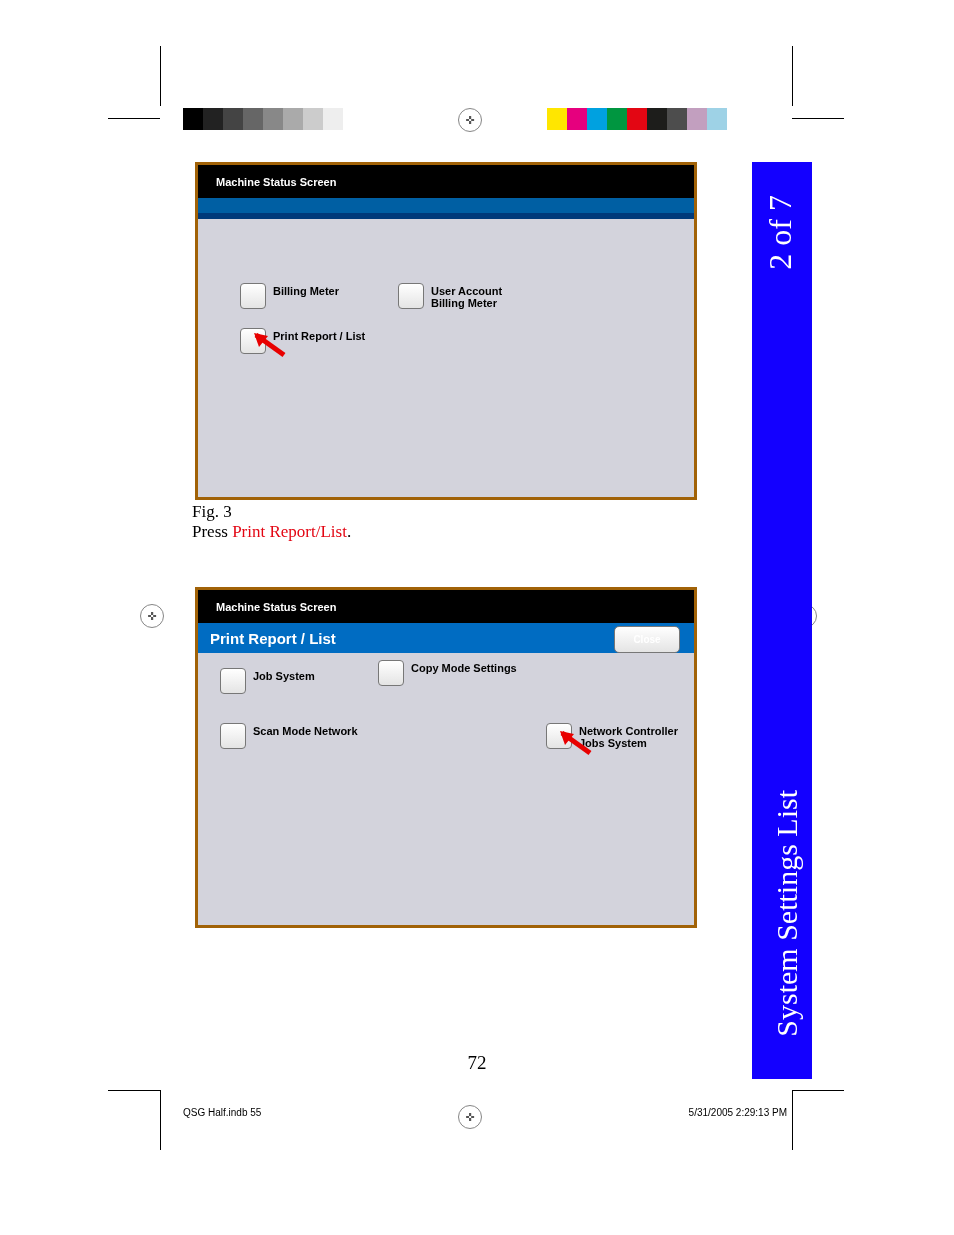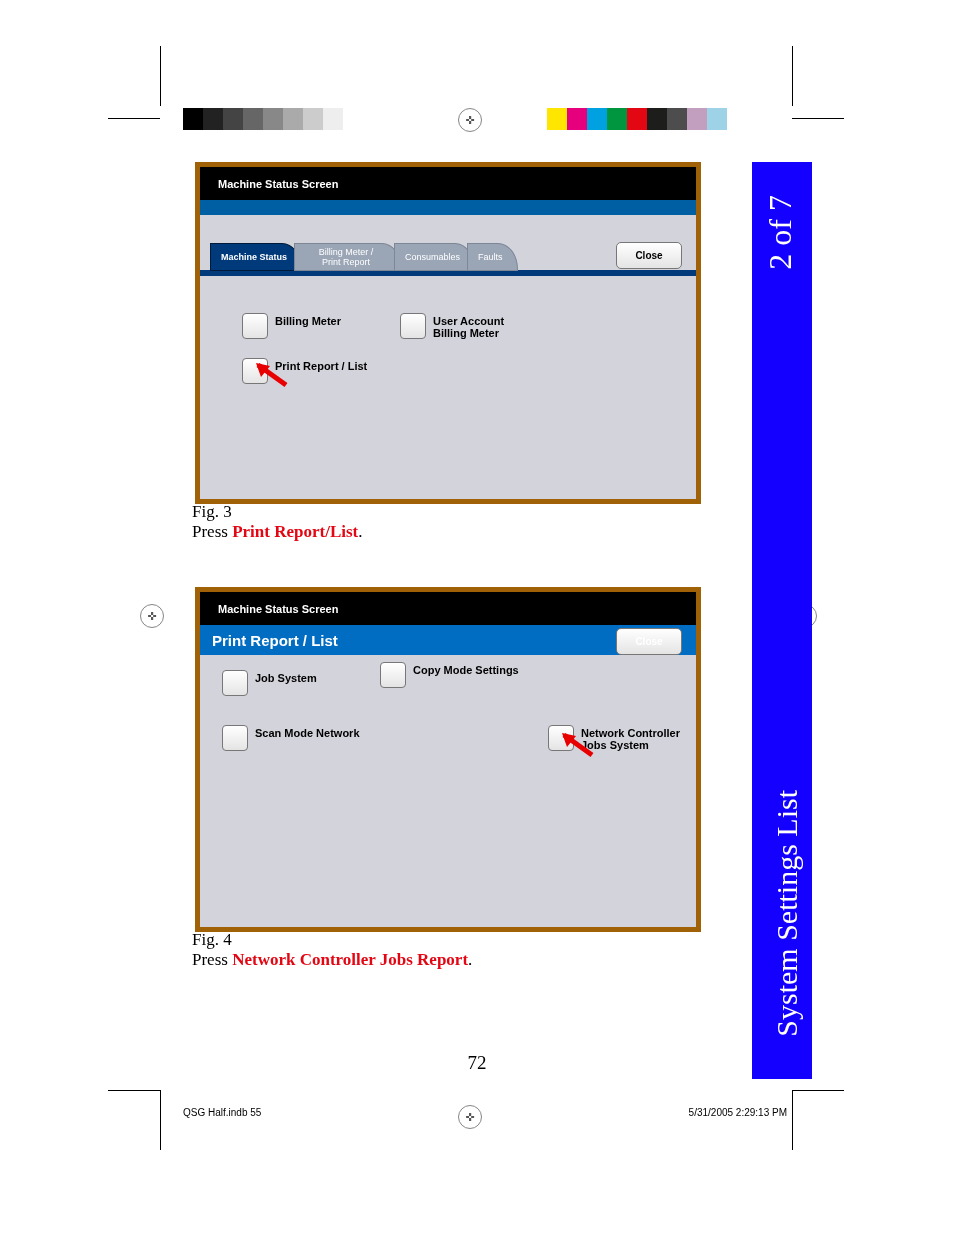--- a/index.html
+++ b/index.html
@@ -7,39 +7,39 @@
   
   .cropline-v{position:absolute;width:1px;background:#000}
   .cropline-h{position:absolute;height:1px;background:#000}
   .color-strip{position:absolute;top:108px;height:22px;display:flex}
   .sw{width:20px;height:22px}
   .reg-mark{position:absolute;width:22px;height:22px;border:1px solid #868686;border-radius:50%;display:flex;align-items:center;justify-content:center;font-size:11px;color:#555}
   
   .side-tab{position:absolute;right:142px;top:162px;width:60px;background:#1300ff}
   .side-label{position:absolute;color:#fff;font-family:"Times New Roman",serif;writing-mode:vertical-rl;transform:rotate(180deg)}
   
-  .panel{position:absolute;left:195px;width:496px;background:#d3d3dc;border:5px solid #a16207}
+  .panel{position:absolute;left:195px;width:496px;background:#d3d3dc;border:3px solid #a16207}
   .panel .titlebar{height:33px;background:#000;color:#fff;font-size:11px;font-weight:700;display:flex;align-items:center;padding-left:18px}
   .panel .toolbar{height:15px;background:#005fa3}
   
   .tabs-row{display:flex;align-items:center;height:27px;margin-top:28px;padding:0 10px}
   .tab{position:relative;height:26px;margin-right:-8px;border-top-right-radius:20px 26px;display:flex;align-items:center;justify-content:center;font-size:9px;padding:0 14px 0 10px;color:#fff}
   .tab.active{background:#003a7a;font-weight:700;border:1px solid #001b3a}
   .tab.inactive{background:#9aa5b6;color:#fff;border:1px solid #7e8796}
   .btn-close{position:absolute;right:14px;top:-1px;width:64px;height:25px;background:linear-gradient(#fff,#e4e4e4);border:1px solid #777;border-radius:5px;font-size:10px;display:flex;align-items:center;justify-content:center;font-weight:700}
   .bluebar{height:6px;background:#003a7a}
   .opt{display:flex;align-items:flex-start;font-size:11px;font-weight:700;color:#000}
   .opt .sq{width:24px;height:24px;background:linear-gradient(#fff,#e4e4e4);border:1px solid #777;border-radius:4px;margin-right:7px;flex-shrink:0}
   .opt .lbl{padding-top:2px;line-height:12px}
   
   .blue-head{height:30px;background:#006cc2;color:#fff;font-size:15px;font-weight:700;display:flex;align-items:center;padding-left:12px;position:relative}
   .blue-head .btn-close{top:3px}
   
   .cap{position:absolute;left:192px;font-family:"Times New Roman",serif;font-size:17px;color:#000;line-height:20px}
-  .cap .hl{color:#e30613;font-weight:700}
+  .cap .hl{color:#e30613;font-weight:400}
   .page-num{position:absolute;left:0;width:954px;text-align:center;font-family:"Times New Roman",serif;font-size:19px}
   .footer{position:absolute;bottom:117px;font-size:10px;color:#000}
   
   .arrow{position:absolute;width:40px;height:30px;pointer-events:none}
 </style>
 </head>
 <body>
 
 <div class="page">
 
@@ -84,36 +84,20 @@
   <div class="reg-mark" style="left:458px;top:1105px">✜</div>
 
   <div class="side-tab" style="height:917px"></div>
   <div class="side-label" style="right:155px;top:195px;font-size:32px">2 of 7</div>
   <div class="side-label" style="right:150px;top:790px;font-size:30px">System Settings List</div>
 
   <div class="panel" style="top:162px;height:332px">
     <div class="titlebar">Machine Status Screen</div>
     <div class="toolbar"></div>
     <div style="position:relative">
-      <div class="tabs-row">
-        <div class="tab active">
-            <span>Machine Status</span>
-          </div>
-        <div class="tab inactive" style="width:82px;white-space:pre-line;line-height:10px;text-align:center"><span>Billing Meter /
-Print Report</span></div>
-        <div class="tab inactive">
-            <span>Consumables</span>
-          </div>
-        <div class="tab inactive">
-            <span>Faults</span>
-          </div>
-        <div class="btn-close">
-            <span>Close</span>
-          </div>
-      </div>
       <div class="bluebar"></div>
 
       <div style="position:absolute;left:42px;top:70px" class="opt">
         <div class="sq"></div>
         <div class="lbl">Billing Meter</div>
       </div>
       <div style="position:absolute;left:200px;top:70px" class="opt">
         <div class="sq"></div>
         <div class="lbl" style="white-space:pre-line">User Account
 Billing Meter</div>
@@ -162,23 +146,19 @@
 Jobs System</div>
       </div>
 
       <svg class="arrow" style="left:362px;top:78px" viewBox="0 0 40 30">
         <path d="M2 2 L30 22" stroke="#e80000" stroke-width="5"></path>
         <path d="M0 0 L14 3 L5 14 Z" fill="#e80000"></path>
       </svg>
     </div>
   </div>
 
-  <div class="cap" style="top:930px">
-    <span>Fig. 4</span><br>
-    <span>Press </span><span class="hl">Network Controller Jobs Report</span><span>.</span>
-  </div>
 
   <div class="page-num" style="top:1052px">72</div>
 
   <div class="footer" style="left:183px">QSG Half.indb   55</div>
   <div class="footer" style="right:167px;text-align:right">5/31/2005   2:29:13 PM</div>
 
 </div>
 
 </body></html>

